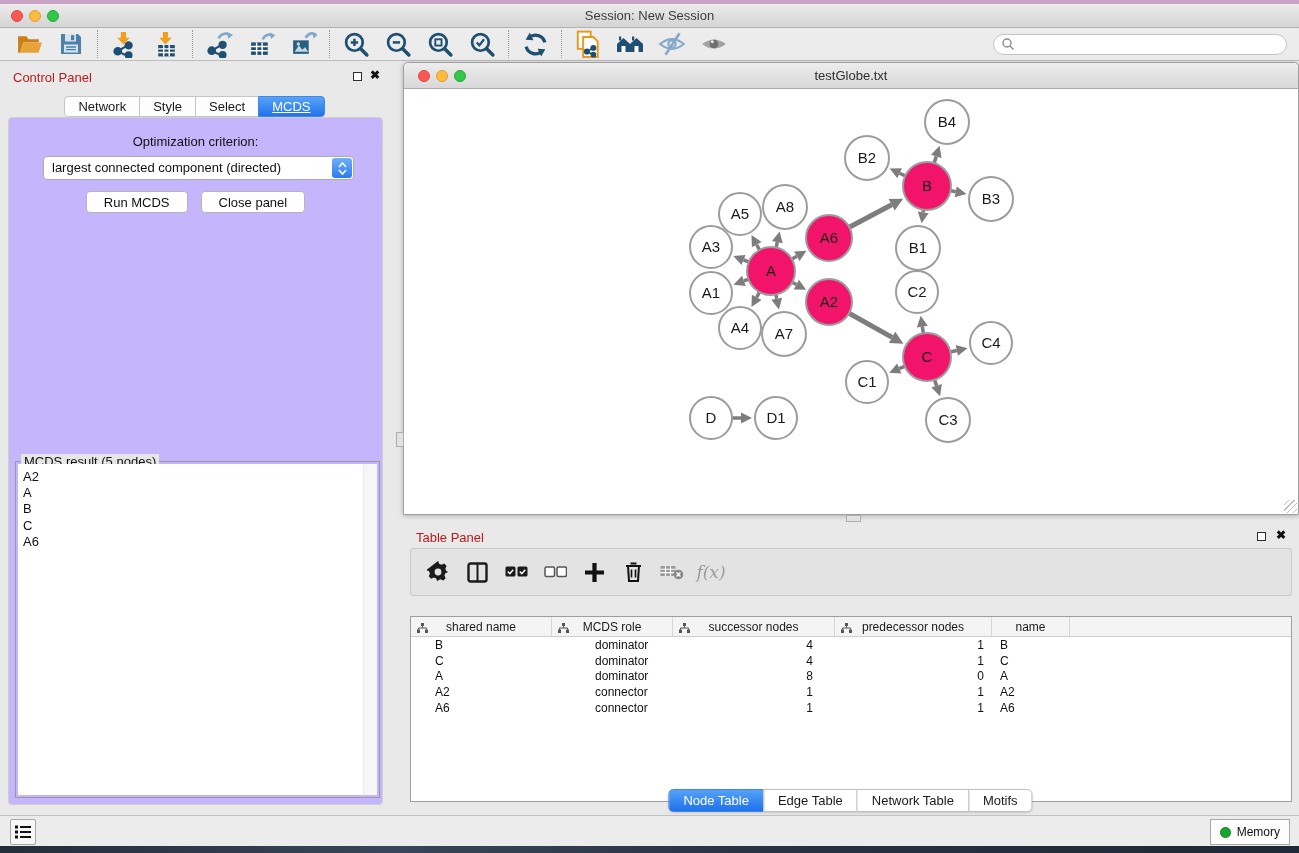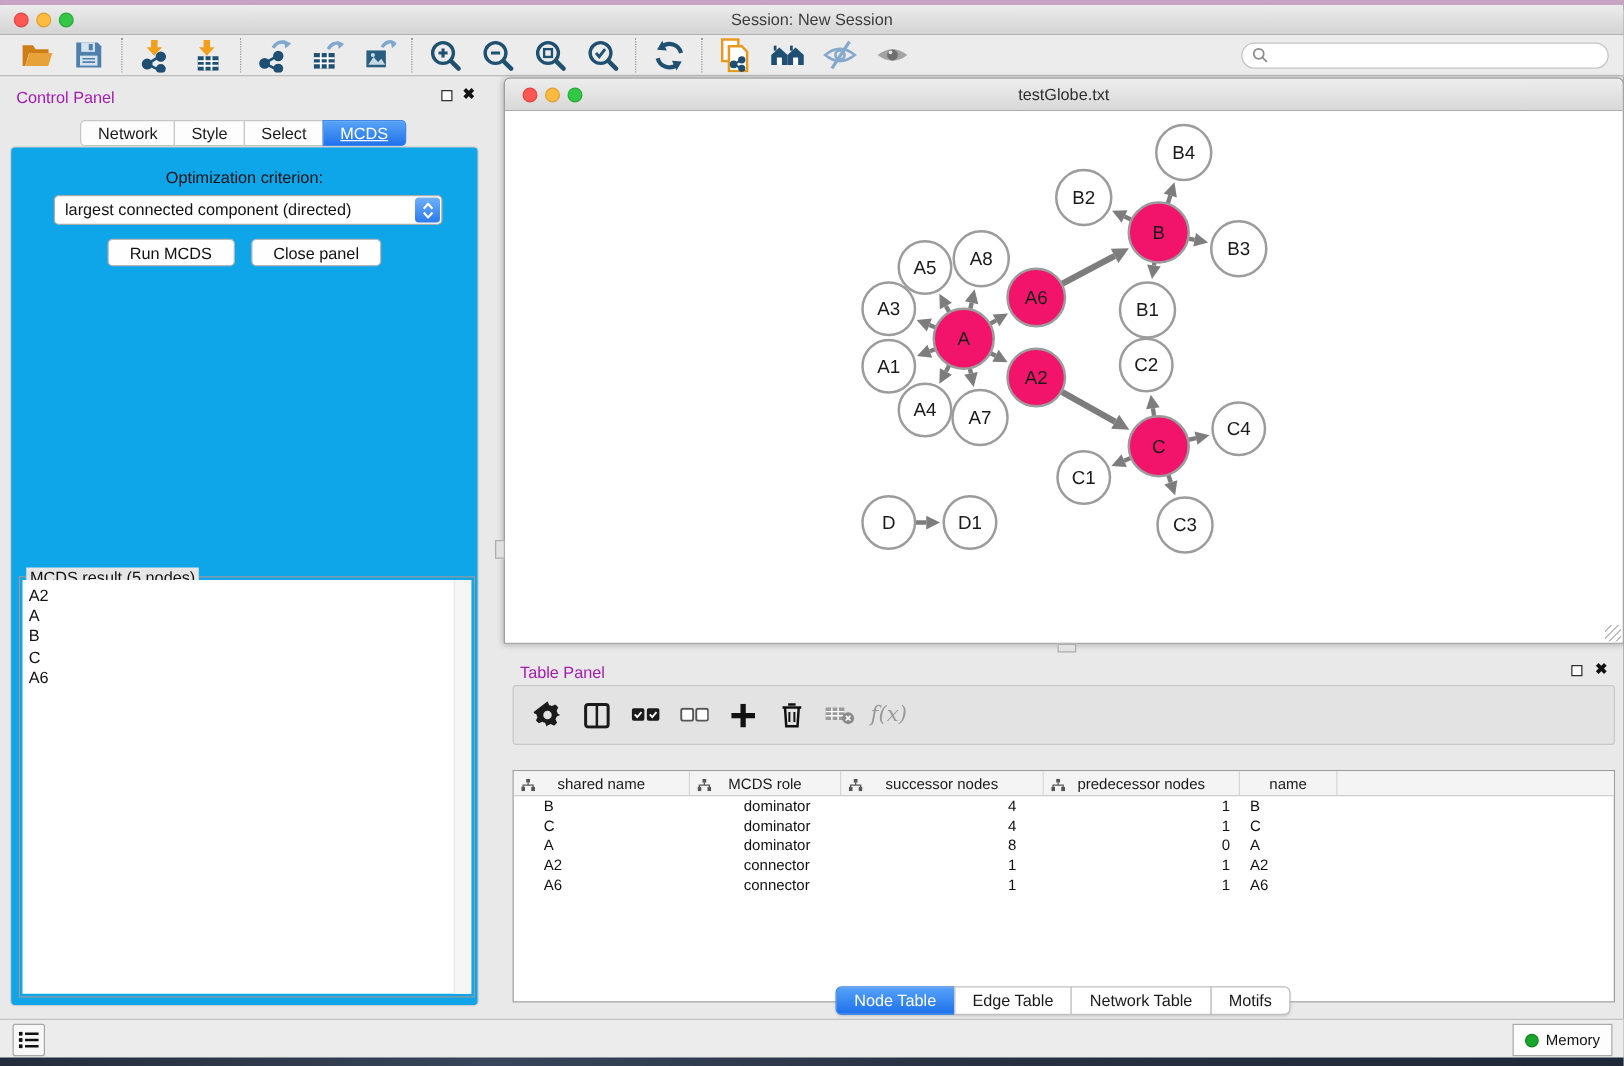--- a/index.html
+++ b/index.html
@@ -22,32 +22,32 @@
   .toolbar { position:absolute; top:28px; left:0; right:0; height:33px; background:#ECECEC;
     border-bottom:1px solid #BDBDBD; display:flex; align-items:center; padding:0 8px; }
   .tbtn { width:42px; height:32px; background:none; border:none; display:flex; align-items:center; justify-content:center; cursor:default; }
   .tsep { height:28px; border-left:1px dotted #9A9A9A; margin:0 5px; }
   .search { margin-left:auto; width:294px; height:21px; background:#fff; border:1px solid #C3C3C3;
     border-radius:11px; display:flex; align-items:center; padding-left:7px; margin-right:4px; }
   .search input { border:none; outline:none; flex:1; font-size:12px; background:transparent; height:17px; }
 
   
   .cp { position:absolute; left:0; top:61px; width:390px; bottom:38px; }
-  .panel-title { position:absolute; left:13px; top:9px; font-size:13px; color:#a21caf; }
+  .panel-title { position:absolute; left:13px; top:9px; font-size:13px; color:#b91c1c; }
   .float-icon { position:absolute; top:11px; width:9px; height:9px; border:1.5px solid #2E2E2E; background:#fff; }
   .close-icon { position:absolute; top:7px; font-size:12px; font-weight:bold; color:#111; }
   .cp .float-icon { right:28px; } .cp .close-icon { right:10px; }
   .cp-tabs { position:absolute; top:35px; left:0; right:0; display:flex; justify-content:center; }
   .cp-tab { height:21px; line-height:20px; padding:0 13px; font-size:13px; color:#1a1a1a;
     background:#FDFDFD; border:1px solid #C6C6C6; margin-left:-1px; }
   .cp-tab:first-child { border-radius:4px 0 0 4px; }
   .cp-tab:last-child { border-radius:0 4px 4px 0;text-decoration:underline; }
   .cp-tab.active { background:linear-gradient(#58A3F7,#2173EC); border-color:#3E86E8; color:#fff; }
   .cp-content { position:absolute; top:56px; left:8px; right:7px; bottom:10px;
-    background:#0ea5e9; border:1px solid #CFCFCF; border-radius:4px; }
+    background:#c4b5fd; border:1px solid #CFCFCF; border-radius:4px; }
   .opt-label { position:absolute; top:16px; left:0; right:0; text-align:center; font-size:13px; color:#111; }
   .combo { position:absolute; top:38px; left:34px; right:28px; height:24px; background:#fff;
     border:1px solid #ABABAB; border-radius:4px; display:flex; overflow:hidden; }
   .combo-text { flex:1; font-size:13px; line-height:22px; padding-left:8px; color:#111; white-space:nowrap; }
   .combo-stepper { width:20px; background:linear-gradient(#6FB0F9,#2B7BF0); border-radius:3px;
     display:flex; flex-direction:column; align-items:center; justify-content:center; gap:1px; margin:1px; }
   .btn-row { position:absolute; top:73px; left:0; right:0; display:flex; justify-content:center; gap:13px; }
   .pbtn { height:22px; padding:0 17px; font-size:13px; color:#111; background:#FEFEFE;
     border:1px solid #B5B5B5; border-radius:4px; }
   .result-group { position:absolute; left:6px; right:2px; top:343px; bottom:6px; border:1px solid #999; }

